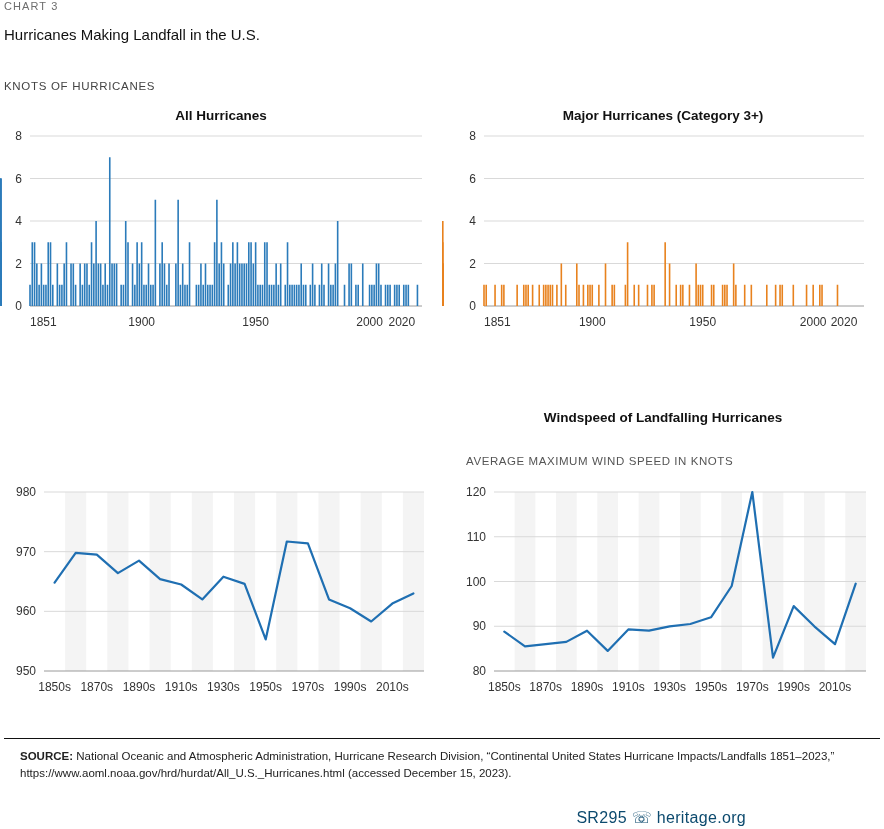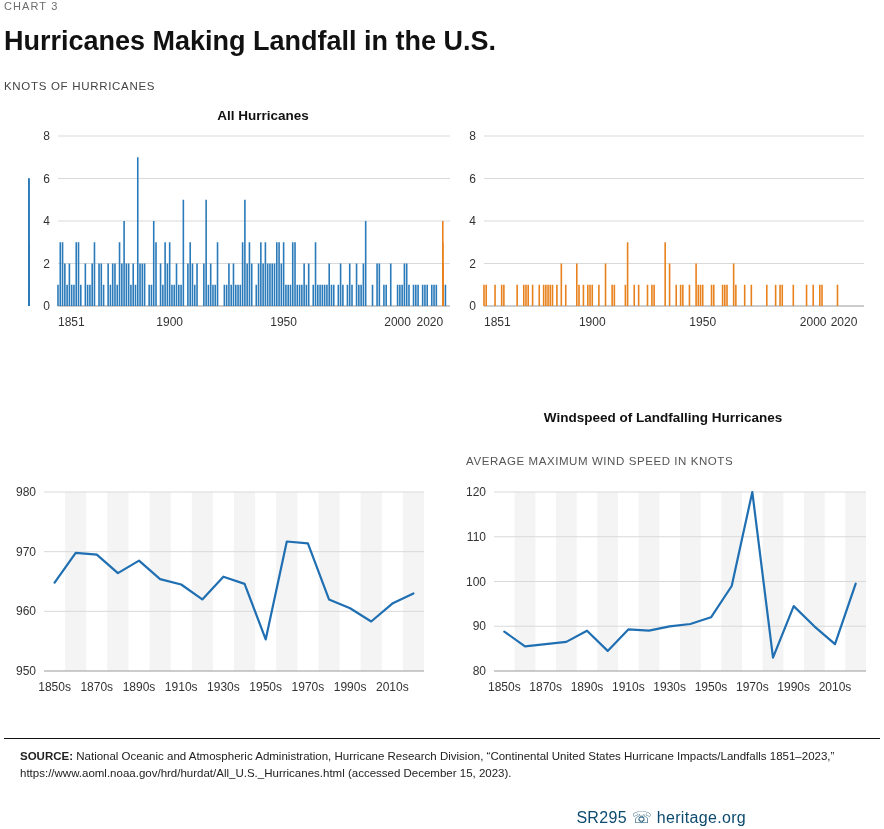--- a/index.html
+++ b/index.html
@@ -9,21 +9,21 @@
     position:relative;overflow:hidden;
   }
   .page{position:relative;width:756px;height:829px;}
 
   .chart-label{
     position:absolute;left:4px;top:0px;
     font-size:11px;letter-spacing:.10em;color:#6d6d6d;
   }
   .main-title{
     position:absolute;left:4px;top:26px;
-    font-size:27px;font-weight:bold;color:#111;
+    font-size:15px;font-weight:normal;color:#111;
   }
   .units-top{
     position:absolute;left:4px;top:80px;
     font-size:11.5px;letter-spacing:.06em;color:#444;
   }
 
   .panel{position:absolute;}
   .panel-title{
     position:absolute;width:100%;text-align:center;
     font-size:13.5px;font-weight:bold;color:#111;
@@ -53,21 +53,21 @@
 </style>
 </head>
 <body>
 
 <div class="page">
 
   <div class="chart-label">CHART 3</div>
   <div class="main-title">Hurricanes Making Landfall in the U.S.</div>
   <div class="units-top">KNOTS OF HURRICANES</div>
 
-  <div class="panel" style="left:0px;top:108px;width:442px;height:250px;padding-left:28px;">
+  <div class="panel" style="left:0px;top:108px;width:442px;height:250px;">
     <div class="panel-title" style="top:0px;">All Hurricanes</div>
     <svg id="svg-bar-0" width="442" height="232">
         <line x1="30" y1="198" x2="422" y2="198" class="axis-line"></line>
         <text x="22" y="202" text-anchor="end" class="tick-text">0</text>
         <line x1="30" y1="155.5" x2="422" y2="155.5" class="grid-line"></line>
         <text x="22" y="159.5" text-anchor="end" class="tick-text">2</text>
         <line x1="30" y1="113" x2="422" y2="113" class="grid-line"></line>
         <text x="22" y="117" text-anchor="end" class="tick-text">4</text>
         <line x1="30" y1="70.5" x2="422" y2="70.5" class="grid-line"></line>
         <text x="22" y="74.5" text-anchor="end" class="tick-text">6</text>
@@ -260,20 +260,21 @@
         <rect x="NaN" y="176.75" width="1.6" height="21.25" fill="#2b7bba"></rect>
         <text x="30" y="218" text-anchor="start" class="tick-text">1851</text>
         <text x="141.67441860465118" y="218" text-anchor="middle" class="tick-text">1900</text>
         <text x="255.62790697674419" y="218" text-anchor="middle" class="tick-text">1950</text>
         <text x="369.5813953488372" y="218" text-anchor="middle" class="tick-text">2000</text>
         <text x="415.1627906976744" y="218" text-anchor="end" class="tick-text">2020</text>
       </svg>
   </div>
 
   <div class="panel" style="left:442px;top:108px;width:442px;height:250px;">
+    <div class="panel-title" style="top:0px;">Major Hurricanes (Category 3+)</div>
     <svg id="svg-bar-1" width="442" height="232">
         <line x1="42" y1="198" x2="422" y2="198" class="axis-line"></line>
         <text x="34" y="202" text-anchor="end" class="tick-text">0</text>
         <line x1="42" y1="155.5" x2="422" y2="155.5" class="grid-line"></line>
         <text x="34" y="159.5" text-anchor="end" class="tick-text">2</text>
         <line x1="42" y1="113" x2="422" y2="113" class="grid-line"></line>
         <text x="34" y="117" text-anchor="end" class="tick-text">4</text>
         <line x1="42" y1="70.5" x2="422" y2="70.5" class="grid-line"></line>
         <text x="34" y="74.5" text-anchor="end" class="tick-text">6</text>
         <line x1="42" y1="28" x2="422" y2="28" class="grid-line"></line>

